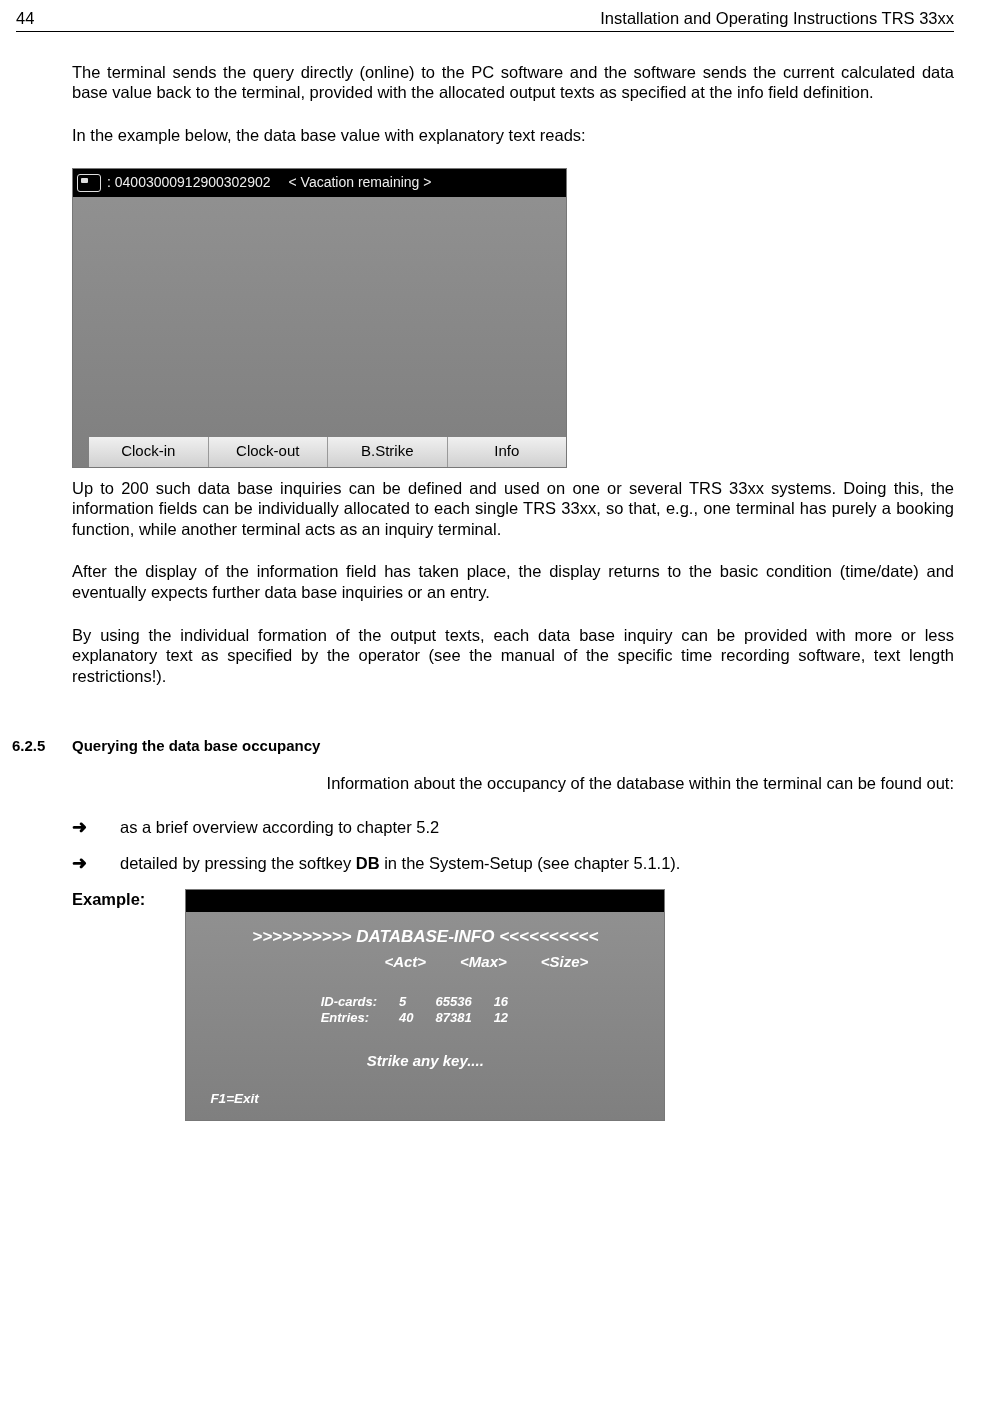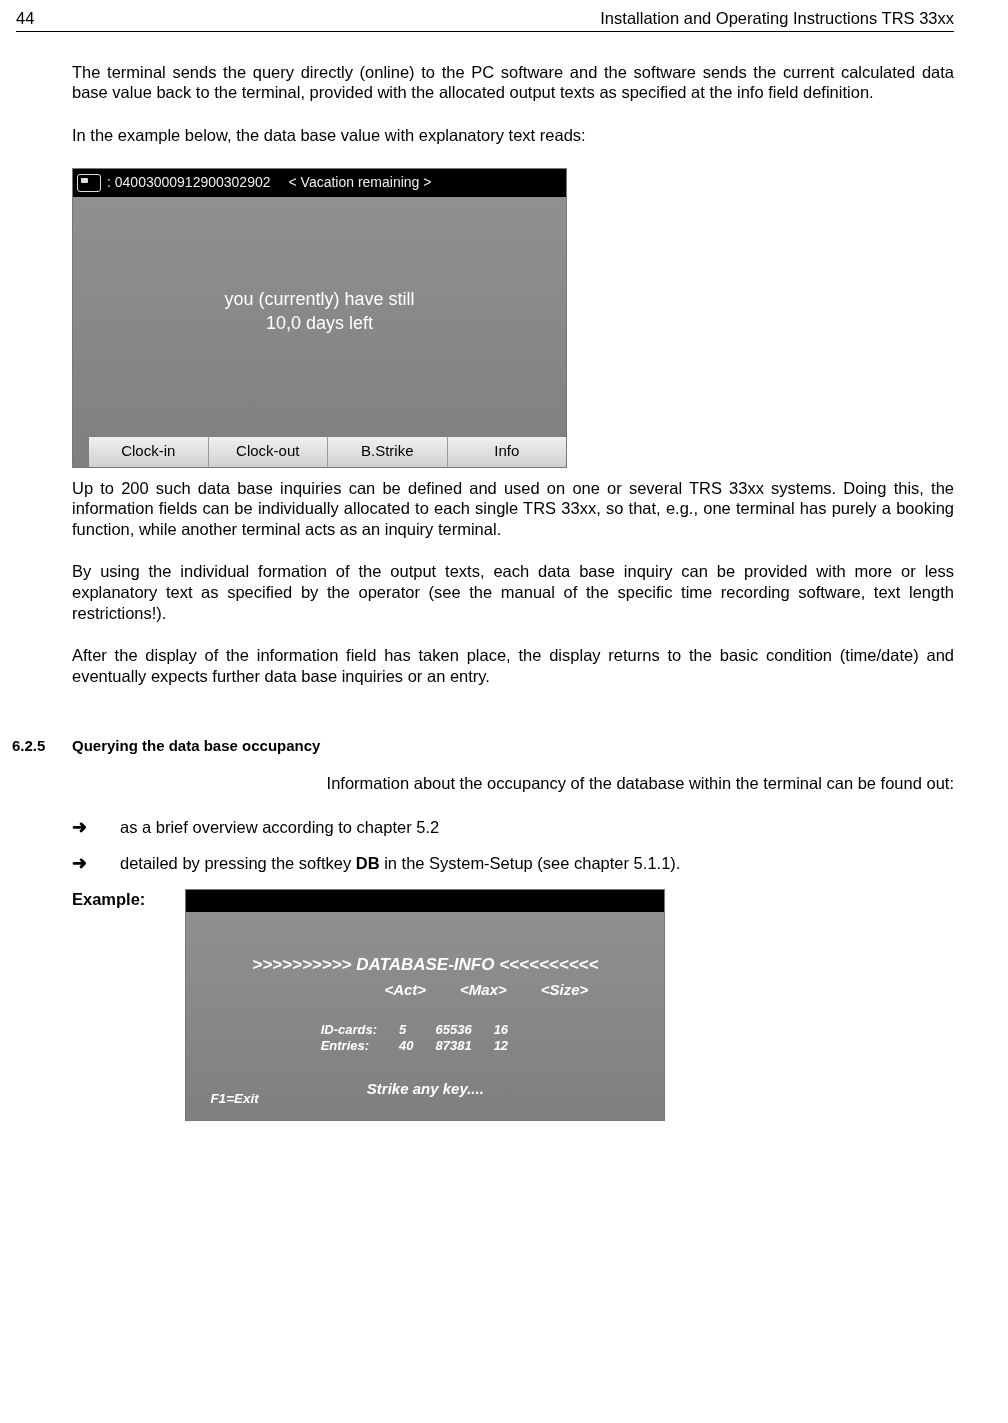--- a/index.html
+++ b/index.html
@@ -123,21 +123,21 @@
     background: linear-gradient(to bottom, #929292 0%, #7f7f7f 100%);
     color: #fff;
     font-size: 15px;
     position: relative;
     padding: 0;
   }
   .db-terminal .black-stripe{
     height:22px; background:#000;
   }
   .db-terminal .inner {
-    padding: 30px 20px 0 20px;
+    padding: 2px 20px 0 20px;
     text-align: center;
   }
   .db-terminal .title-line {
     font-size: 17px;
     margin: 12px 0 6px 0;
     font-style: italic;
   }
   .db-terminal .cols {
     display: flex;
     justify-content: center;
@@ -181,36 +181,32 @@
 
 <div class="content">
   <p>The terminal sends the query directly (online) to the PC software and the software sends the current calculated data base value back to the terminal, provided with the allocated output texts as specified at the info field definition.</p>
   <p style="text-align:left;">In the example below, the data base value with explanatory text reads:</p>
 
   <div class="terminal">
     <div class="topbar">
       <span class="card-icon"></span>
       <span>: 04003000912900302902</span>
       <span style="margin-left:12px;">&lt;  Vacation remaining  &gt;</span>
-    </div>
-    <div class="center-msg">
-      <div>you (currently) have still</div>
-      <div>10,0 days left</div>
     </div>
     <div class="softkeys">
       <div>Clock-in</div>
       <div>Clock-out</div>
       <div>B.Strike</div>
       <div>Info</div>
     </div>
   </div>
 
   <p>Up to 200 such data base inquiries can be defined and used on one or several TRS 33xx systems. Doing this, the information fields can be individually allocated to each single TRS 33xx, so that, e.g., one terminal has purely a booking function, while another terminal acts as an inquiry terminal.</p>
+  <p>After the display of the information field has taken place, the display returns to the basic  condition (time/date) and eventually expects further data base inquiries or an entry.</p>
   <p>By using the individual formation of the output texts, each data base inquiry can be provided with more or less explanatory text as specified by the operator (see the manual of the specific time recording software, text length restrictions!).</p>
-  <p>After the display of the information field has taken place, the display returns to the basic  condition (time/date) and eventually expects further data base inquiries or an entry.</p>
 
   <div class="section-heading">
     <span class="num">6.2.5</span>
     <span>Querying the data base occupancy</span>
   </div>
 
   <p style="text-align:right;">Information about the occupancy of the database within the terminal can be found out:</p>
 
   <div class="bullet-row">
     <span class="arrow">➜</span>

